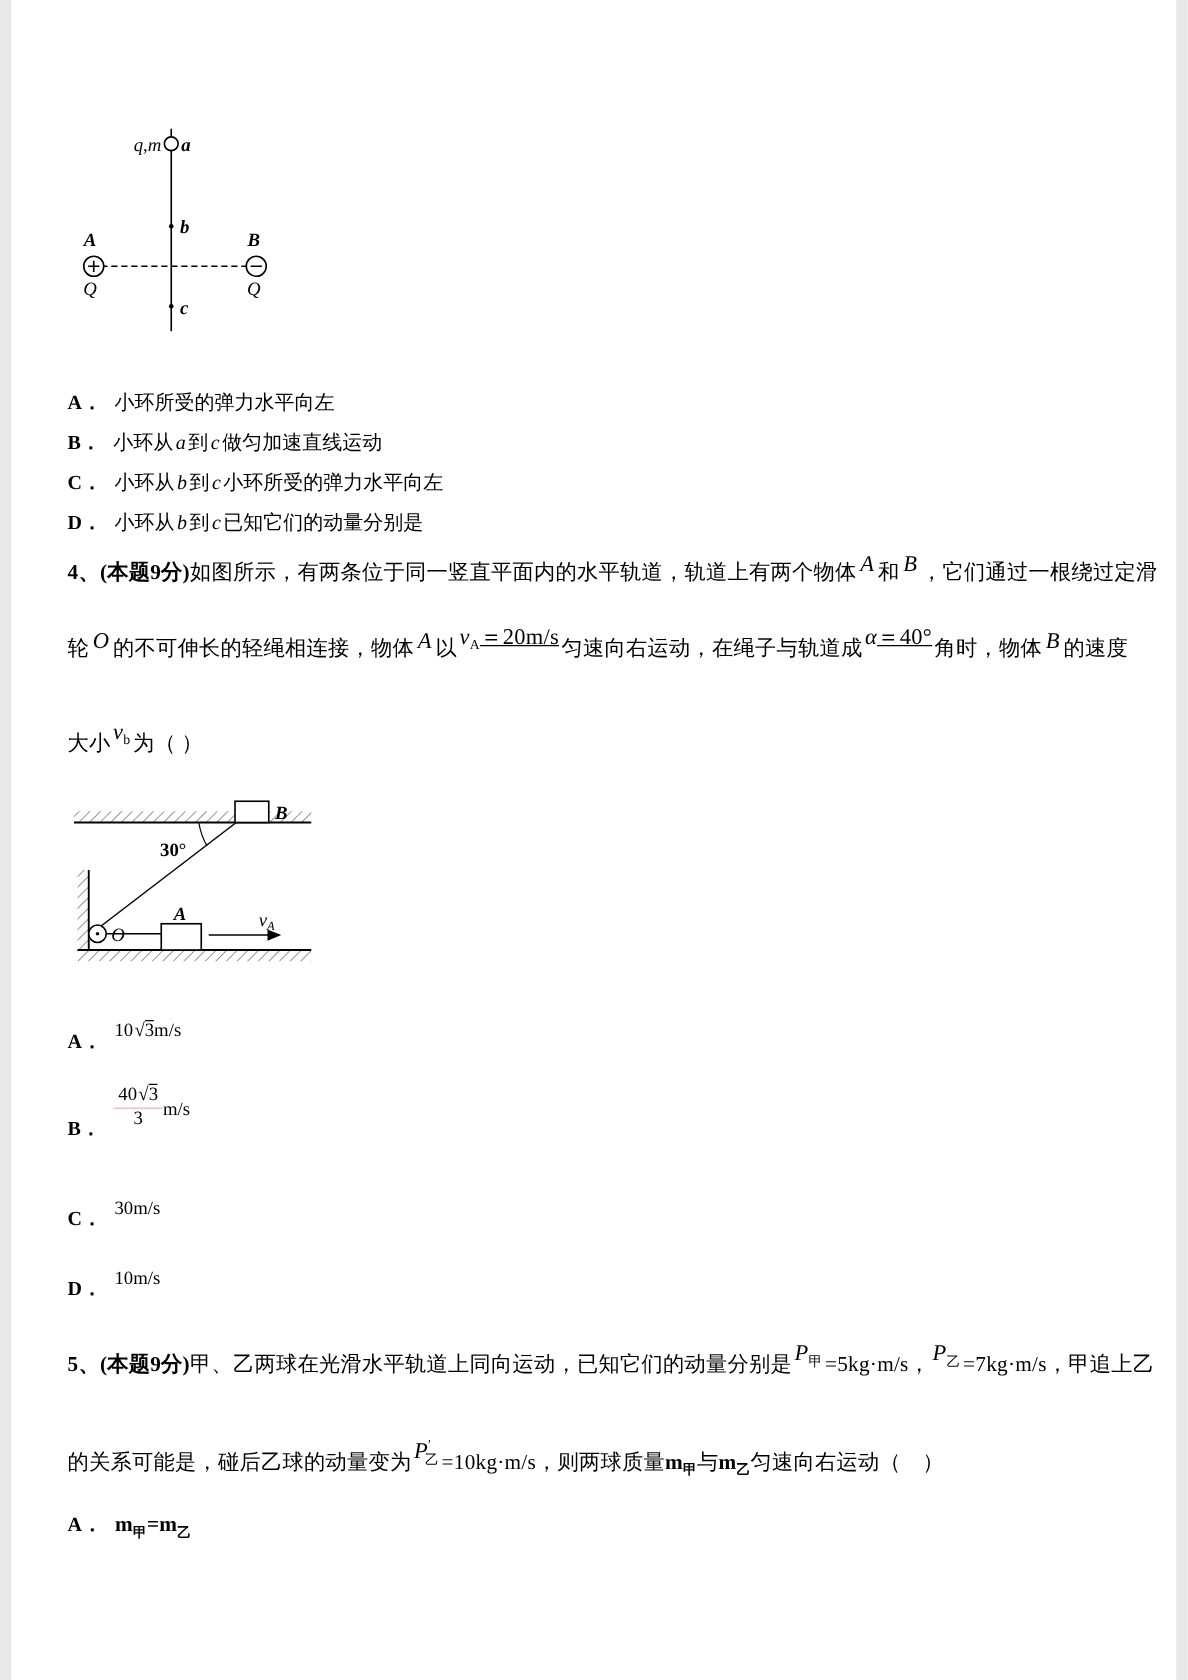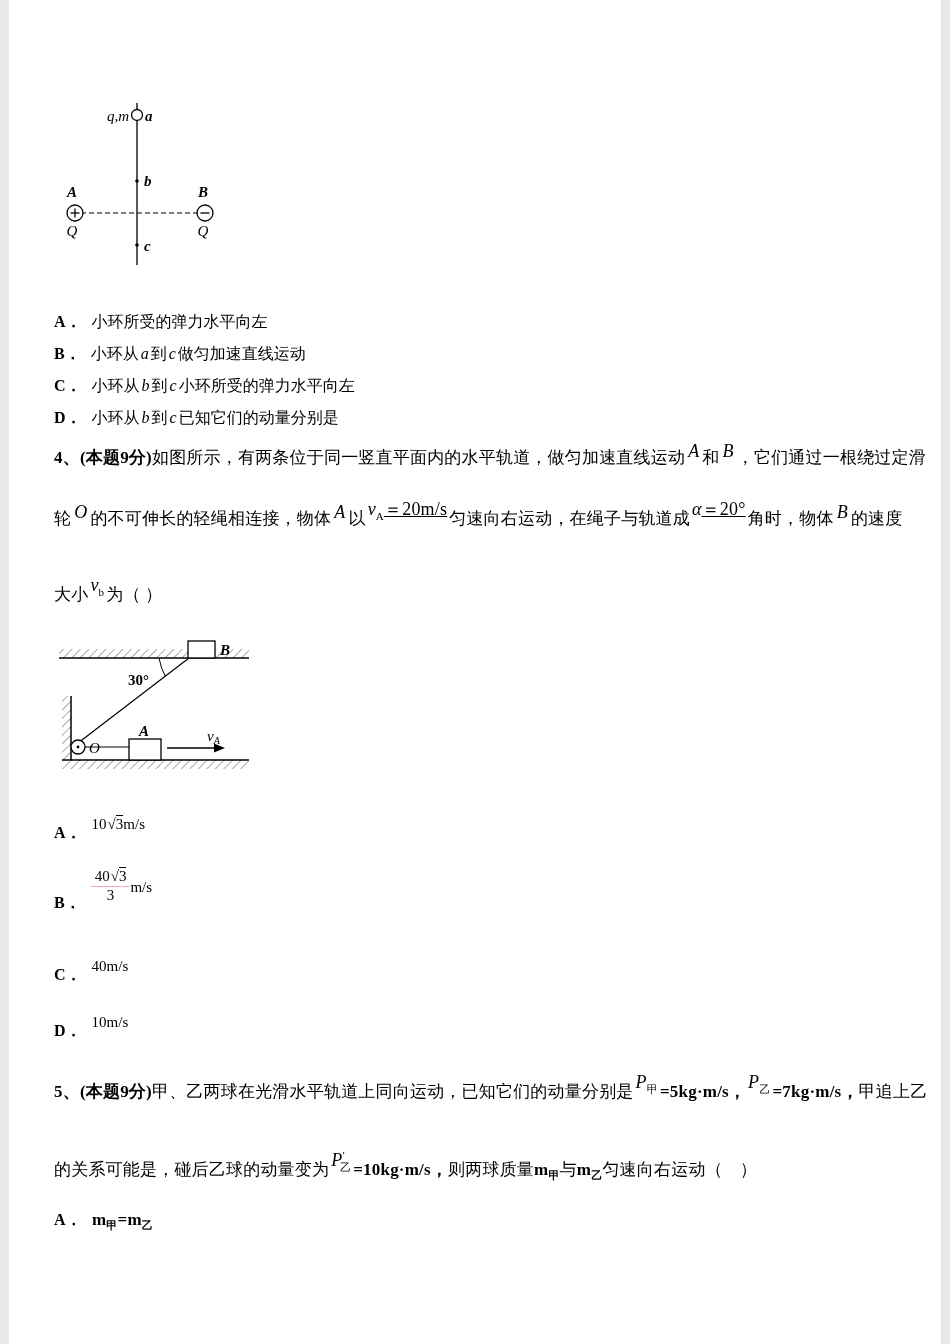--- a/index.html
+++ b/index.html
@@ -14,21 +14,21 @@
   .bold { font-weight:bold; }
   .olabel { font-weight:bold; margin-right:10px; font-size:16px; }
   .q3opt { font-size:16px; white-space:nowrap; }
   .var { font-style:italic; font-family:"Liberation Serif",serif; padding:0 2px; }
   .vraise { position:relative; top:-6px; font-style:italic; font-size:18px; padding:0 3px; }
   .mraised { position:relative; top:-9px; font-size:18px; padding:0 2px; }
   .mraised i { font-style:italic; }
   .mraised sub { font-size:11px; }
   .mraised sup { font-size:11px; }
   .rm { font-style:normal;text-decoration:underline; }
-  .beq { font-weight:bold; }
+  .beq { font-weight:normal; }
   .ssub { font-size:11px; font-weight:bold; }
   .optrow { white-space:nowrap; }
   .low { position:relative; top:9px; }
   .low2 { position:relative; top:2px; }
   .mathopt { font-size:15px; font-family:"Liberation Serif",serif; }
   .radsym { padding-left:1px; }
   .radicand { border-top:1px solid #000; }
   .frac { display:inline-block; text-align:center; vertical-align:middle; line-height:1.15; }
   .frac .num { display:block; border-bottom:1px solid #f9a8d4; padding:0 4px 1px 4px; }
   .frac .den { display:block; }
@@ -73,24 +73,24 @@
     <span class="olabel">B．</span><span>小环从</span><i class="var">a</i><span>到</span><i class="var">c</i><span>做匀加速直线运动</span>
   </div>
   <div class="abs q3opt" style="left:45px; top:376px;">
     <span class="olabel">C．</span><span>小环从</span><i class="var">b</i><span>到</span><i class="var">c</i><span>小环所受的弹力水平向左</span>
   </div>
   <div class="abs q3opt" style="left:45px; top:408px;">
     <span class="olabel">D．</span><span>小环从</span><i class="var">b</i><span>到</span><i class="var">c</i><span>已知它们的动量分别是</span>
   </div>
 
   <div class="abs txt" style="left:45px; top:446px;">
-    <span class="bold">4、</span><span class="bold">(本题9分)</span><span>如图所示，有两条位于同一竖直平面内的水平轨道，做匀加速直线运动</span><span class="vraise">A</span><span>和</span><span class="vraise">B</span><span>，它们通过一根绕过定滑</span>
+    <span class="bold">4、</span><span class="bold">(本题9分)</span><span>如图所示，有两条位于同一竖直平面内的水平轨道，轨道上有两个物体</span><span class="vraise">A</span><span>和</span><span class="vraise">B</span><span>，它们通过一根绕过定滑</span>
   </div>
   <div class="abs txt" style="left:45px; top:506px;">
-    <span>轮</span><span class="vraise">O</span><span>的不可伸长的轻绳相连接，物体</span><span class="vraise">A</span><span>以</span><span class="mraised"><i>v</i><sub>A</sub><span class="rm">＝20m/s</span></span><span>匀速向右运动，在绳子与轨道成</span><span class="mraised"><i>α</i><span class="rm">＝20°</span></span><span>角时，物体</span><span class="vraise">B</span><span>的速度</span>
+    <span>轮</span><span class="vraise">O</span><span>的不可伸长的轻绳相连接，物体</span><span class="vraise">A</span><span>以</span><span class="mraised"><i>v</i><sub>A</sub><span class="rm">＝20m/s</span></span><span>匀速向右运动，在绳子与轨道成</span><span class="mraised"><i>α</i><span class="rm">＝40°</span></span><span>角时，物体</span><span class="vraise">B</span><span>的速度</span>
   </div>
   <div class="abs txt" style="left:45px; top:583px;">
     <span>大小</span><span class="mraised"><i>v</i><sub>b</sub></span><span>为（  ）</span>
   </div>
 
   <div class="abs" style="left:50px; top:636px;">
     <svg width="225" height="150" viewBox="0 0 225 150">
       <defs>
         <pattern id="hatch2" width="6" height="6" patternUnits="userSpaceOnUse" patternTransform="rotate(45)">
           <line x1="0" y1="0" x2="0" y2="6" stroke="#555" stroke-width="1"></line>
@@ -119,21 +119,21 @@
     </svg>
   </div>
 
   <div class="abs optrow" style="left:45px; top:814px;">
     <span class="olabel low">A．</span><span class="mathopt"><span>10</span><span class="radsym">√</span><span class="radicand">3</span><span>m/s</span></span>
   </div>
   <div class="abs optrow" style="left:45px; top:868px;">
     <span class="olabel" style="position:relative; top:18px;">B．</span><span class="mathopt"><span class="frac"><span class="num"><span>40</span><span class="radsym">√</span><span class="radicand">3</span></span><span class="den">3</span></span><span class="low2">m/s</span></span>
   </div>
   <div class="abs optrow" style="left:45px; top:956px;">
-    <span class="olabel low">C．</span><span class="mathopt">40m/s</span>
+    <span class="olabel low">C．</span><span class="mathopt">30m/s</span>
   </div>
   <div class="abs optrow" style="left:45px; top:1012px;">
     <span class="olabel low">D．</span><span class="mathopt">10m/s</span>
   </div>
 
   <div class="abs txt" style="left:45px; top:1080px;">
     <span class="bold">5、</span><span class="bold">(本题9分)</span><span>甲、乙两球在光滑水平轨道上同向运动，已知它们的动量分别是</span><span class="mraised"><i>P</i><sub>甲</sub></span><span class="beq">=5kg·m/s，</span><span class="mraised"><i>P</i><sub>乙</sub></span><span class="beq">=7kg·m/s，</span><span>甲追上乙</span>
   </div>
   <div class="abs txt" style="left:45px; top:1158px;">
     <span>的关系可能是，碰后乙球的动量变为</span><span class="mraised"><i>P</i><sup class="prime">′</sup><sub class="shift">乙</sub></span><span class="beq">=10kg·m/s，</span><span>则两球质量</span><b>m</b><sub class="ssub">甲</sub><span>与</span><b>m</b><sub class="ssub">乙</sub><span>匀速向右运动（　）</span>

